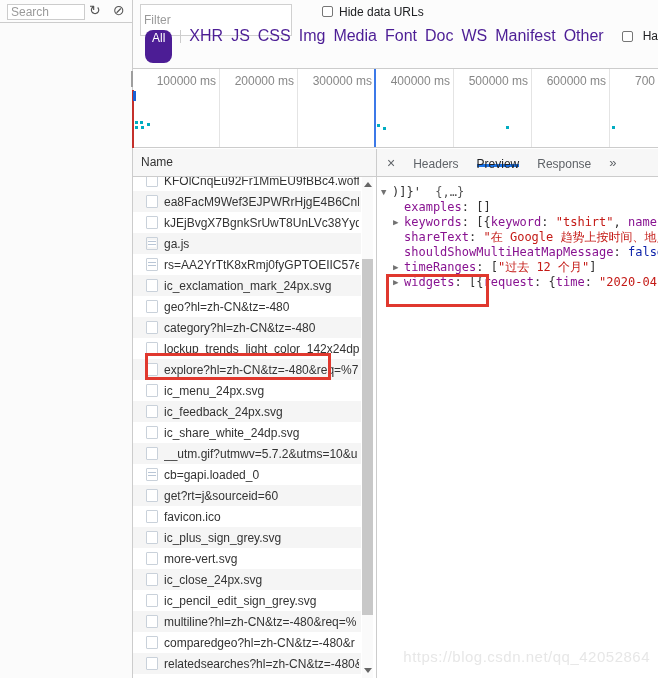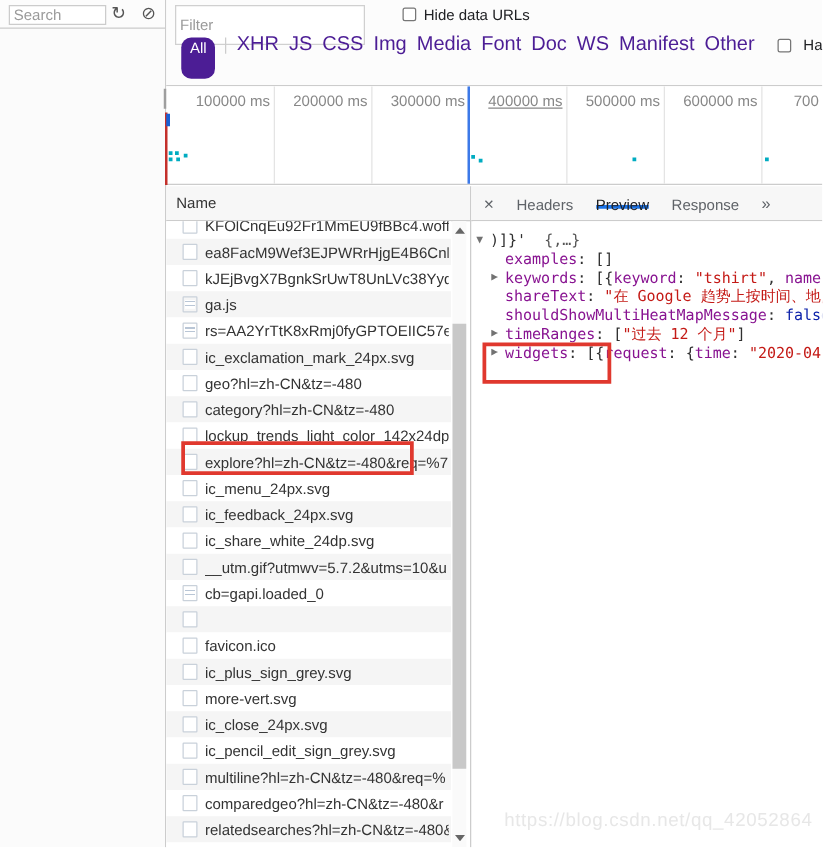--- a/index.html
+++ b/index.html
@@ -130,21 +130,21 @@
     </div>
 
   </div>
 
   <div class="timeline">
       <div class="tick-label" style="left: 10px;">100000 ms</div>
       <div class="gridline" style="left: 86px;"></div>
       <div class="tick-label" style="left: 88px;">200000 ms</div>
       <div class="gridline" style="left: 164px;"></div>
       <div class="tick-label" style="left: 166px;">300000 ms</div>
-      <div class="tick-label" style="left: 244px; text-decoration: underline;">400000 ms</div>
+      <div class="tick-label" style="left: 244px;">400000 ms</div>
       <div class="gridline" style="left: 320px;"></div>
       <div class="tick-label" style="left: 322px;">500000 ms</div>
       <div class="gridline" style="left: 398px;"></div>
       <div class="tick-label" style="left: 400px;">600000 ms</div>
       <div class="gridline" style="left: 476px;"></div>
       <div class="tick-label last" style="left: 502px;">700</div>
       <div class="tl-blue-line"></div>
       <div class="tl-dot" style="left: 2px; top: 52px;"></div>
       <div class="tl-dot" style="left: 7px; top: 52px;"></div>
       <div class="tl-dot" style="left: 2px; top: 57px;"></div>
@@ -229,20 +229,21 @@
       <div class="row even" style="top: 266px;">
         <span class="ficon doc"></span>
         <span class="rname">__utm.gif?utmwv=5.7.2&amp;utms=10&amp;u</span>
       </div>
       <div class="row" style="top: 287px;">
         <span class="ficon script"></span>
         <span class="rname">cb=gapi.loaded_0</span>
       </div>
       <div class="row even" style="top: 308px;">
         <span class="ficon doc"></span>
+        <span class="rname">get?rt=j&amp;sourceid=60</span>
       </div>
       <div class="row" style="top: 329px;">
         <span class="ficon doc"></span>
         <span class="rname">favicon.ico</span>
       </div>
       <div class="row even" style="top: 350px;">
         <span class="ficon doc"></span>
         <span class="rname">ic_plus_sign_grey.svg</span>
       </div>
       <div class="row" style="top: 371px;">

